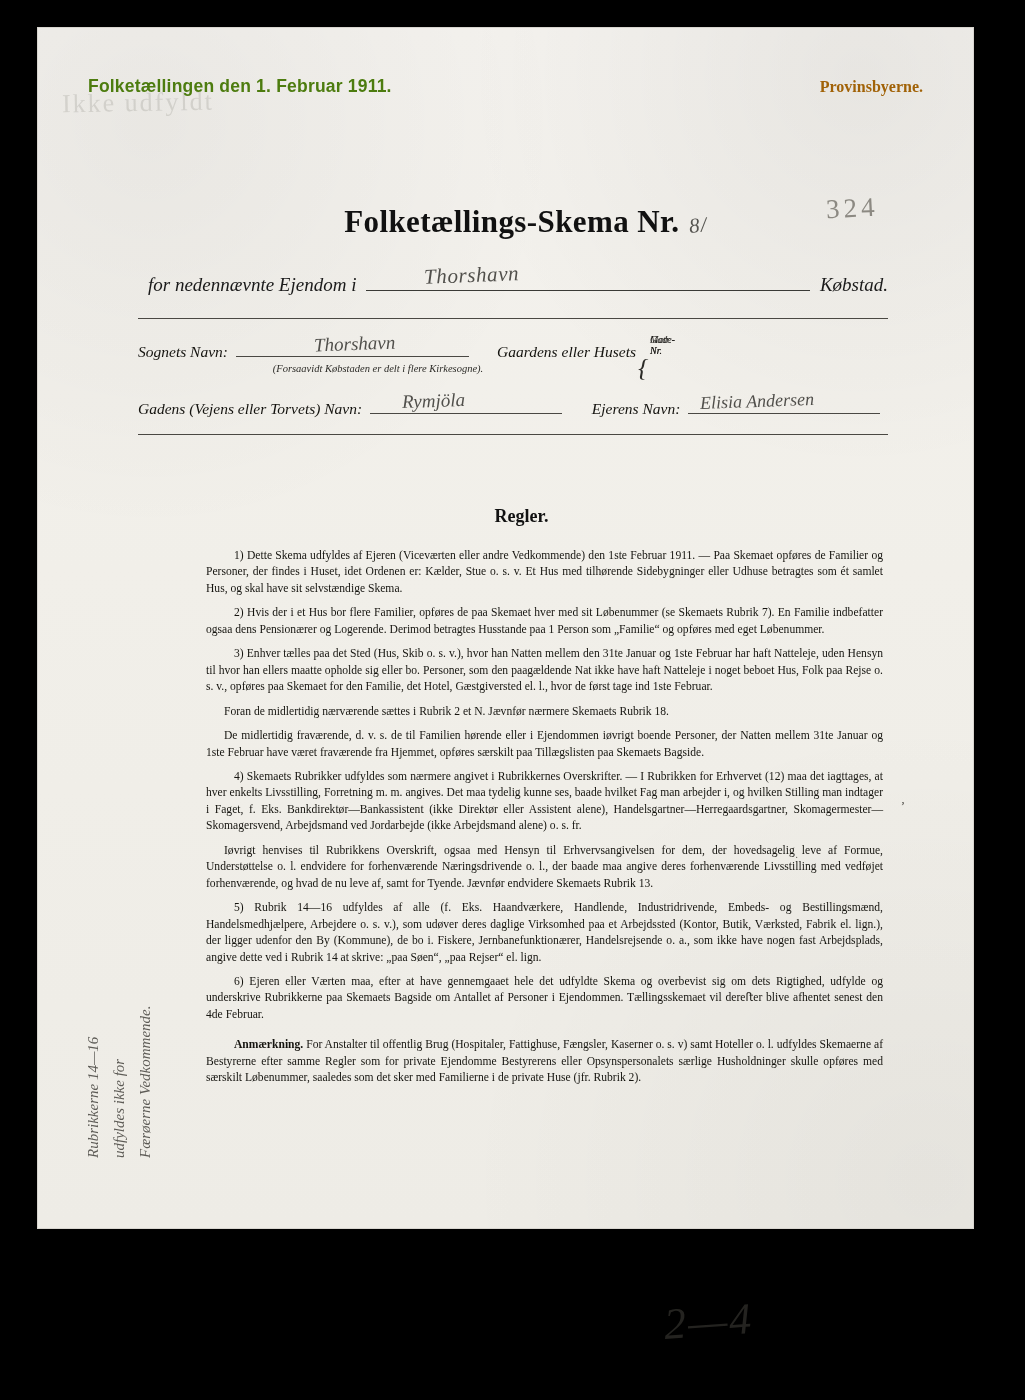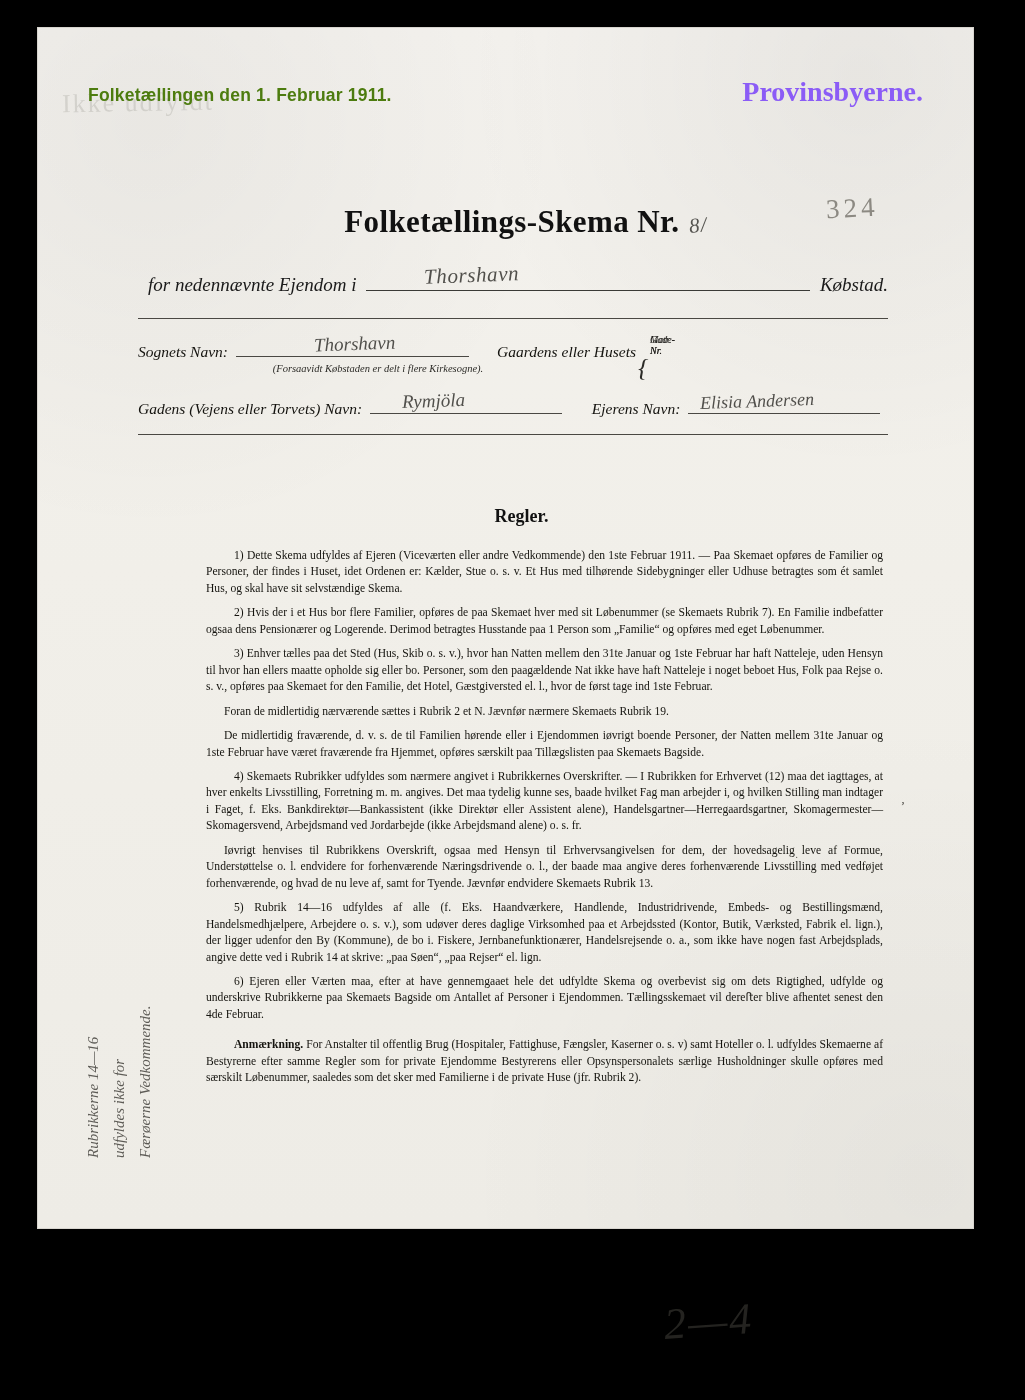--- a/index.html
+++ b/index.html
@@ -48,22 +48,22 @@
   .hdr-left {
     font-family: "Liberation Sans", sans-serif;
     font-weight: bold;
     font-size: 17.5px;
     color: #4d7c0f;
     letter-spacing: 0.2px;
   }
   .hdr-right {
     font-family: "Liberation Serif", serif;
     font-weight: bold;
-    font-size: 28px;
-    color: #8b5cf6;
+    font-size: 16px;
+    color: #a16207;
   }
 
   
   .ghost {
     position: absolute;
     left: 24px;
     top: 60px;
     font-size: 26px;
     color: rgba(90,85,75,0.16);
     font-family: "Liberation Serif", serif;
@@ -376,21 +376,21 @@
     </div>
 
     <div class="rule r2"></div>
 
     <div class="regler-title">Regler.</div>
 
     <div class="rules">
       <p>1) Dette Skema udfyldes af Ejeren (Viceværten eller andre Vedkommende) den 1ste Februar 1911. — Paa Skemaet opføres de Familier og Personer, der findes i Huset, idet Ordenen er: Kælder, Stue o. s. v. Et Hus med tilhørende Sidebygninger eller Udhuse betragtes som ét samlet Hus, og skal have sit selvstændige Skema.</p>
       <p>2) Hvis der i et Hus bor flere Familier, opføres de paa Skemaet hver med sit Løbenummer (se Skemaets Rubrik 7). En Familie indbefatter ogsaa dens Pensionærer og Logerende. Derimod betragtes Husstande paa 1 Person som „Familie“ og opføres med eget Løbenummer.</p>
       <p>3) Enhver tælles paa det Sted (Hus, Skib o. s. v.), hvor han Natten mellem den 31te Januar og 1ste Februar har haft Natteleje, uden Hensyn til hvor han ellers maatte opholde sig eller bo. Personer, som den paagældende Nat ikke have haft Natteleje i noget beboet Hus, Folk paa Rejse o. s. v., opføres paa Skemaet for den Familie, det Hotel, Gæstgiversted el. l., hvor de først tage ind 1ste Februar.</p>
-      <p class="cont">Foran de midlertidig nærværende sættes i Rubrik 2 et N. Jævnfør nærmere Skemaets Rubrik 19.</p>
+      <p class="cont">Foran de midlertidig nærværende sættes i Rubrik 2 et N. Jævnfør nærmere Skemaets Rubrik 18.</p>
       <p class="cont">De midlertidig fraværende, d. v. s. de til Familien hørende eller i Ejendommen iøvrigt boende Personer, der Natten mellem 31te Januar og 1ste Februar have været fraværende fra Hjemmet, opføres særskilt paa Tillægslisten paa Skemaets Bagside.</p>
       <p>4) Skemaets Rubrikker udfyldes som nærmere angivet i Rubrikkernes Overskrifter. — I Rubrikken for Erhvervet (12) maa det iagttages, at hver enkelts Livsstilling, Forretning m. m. angives. Det maa tydelig kunne ses, baade hvilket Fag man arbejder i, og hvilken Stilling man indtager i Faget, f. Eks. Bankdirektør—Bankassistent (ikke Direktør eller Assistent alene), Handelsgartner—Herregaardsgartner, Skomagermester—Skomagersvend, Arbejdsmand ved Jordarbejde (ikke Arbejdsmand alene) o. s. fr.</p>
       <p class="cont">Iøvrigt henvises til Rubrikkens Overskrift, ogsaa med Hensyn til Erhvervsangivelsen for dem, der hovedsagelig leve af Formue, Understøttelse o. l. endvidere for forhenværende Næringsdrivende o. l., der baade maa angive deres forhenværende Livsstilling med vedføjet forhenværende, og hvad de nu leve af, samt for Tyende. Jævnfør endvidere Skemaets Rubrik 13.</p>
       <p>5) Rubrik 14—16 udfyldes af alle (f. Eks. Haandværkere, Handlende, Industridrivende, Embeds- og Bestillingsmænd, Handelsmedhjælpere, Arbejdere o. s. v.), som udøver deres daglige Virksomhed paa et Arbejdssted (Kontor, Butik, Værksted, Fabrik el. lign.), der ligger udenfor den By (Kommune), de bo i. Fiskere, Jernbanefunktionærer, Handelsrejsende o. a., som ikke have nogen fast Arbejdsplads, angive dette ved i Rubrik 14 at skrive: „paa Søen“, „paa Rejser“ el. lign.</p>
       <p>6) Ejeren eller Værten maa, efter at have gennemgaaet hele det udfyldte Skema og overbevist sig om dets Rigtighed, udfylde og underskrive Rubrikkerne paa Skemaets Bagside om Antallet af Personer i Ejendommen. Tællingsskemaet vil dereﬅer blive afhentet senest den 4de Februar.</p>
       <p style="margin-top:14px;"><span class="bld">Anmærkning.</span> <span>For Anstalter til offentlig Brug (Hospitaler, Fattighuse, Fængsler, Kaserner o. s. v) samt Hoteller o. l. udfyldes Skemaerne af Bestyrerne efter samme Regler som for private Ejendomme Bestyrerens eller Opsynspersonalets særlige Husholdninger skulle opføres med særskilt Løbenummer, saaledes som det sker med Familierne i de private Huse (jfr. Rubrik 2).</span></p>
     </div>
 
     <div class="side-note">
       <span class="s1">Rubrikkerne 14—16</span>

